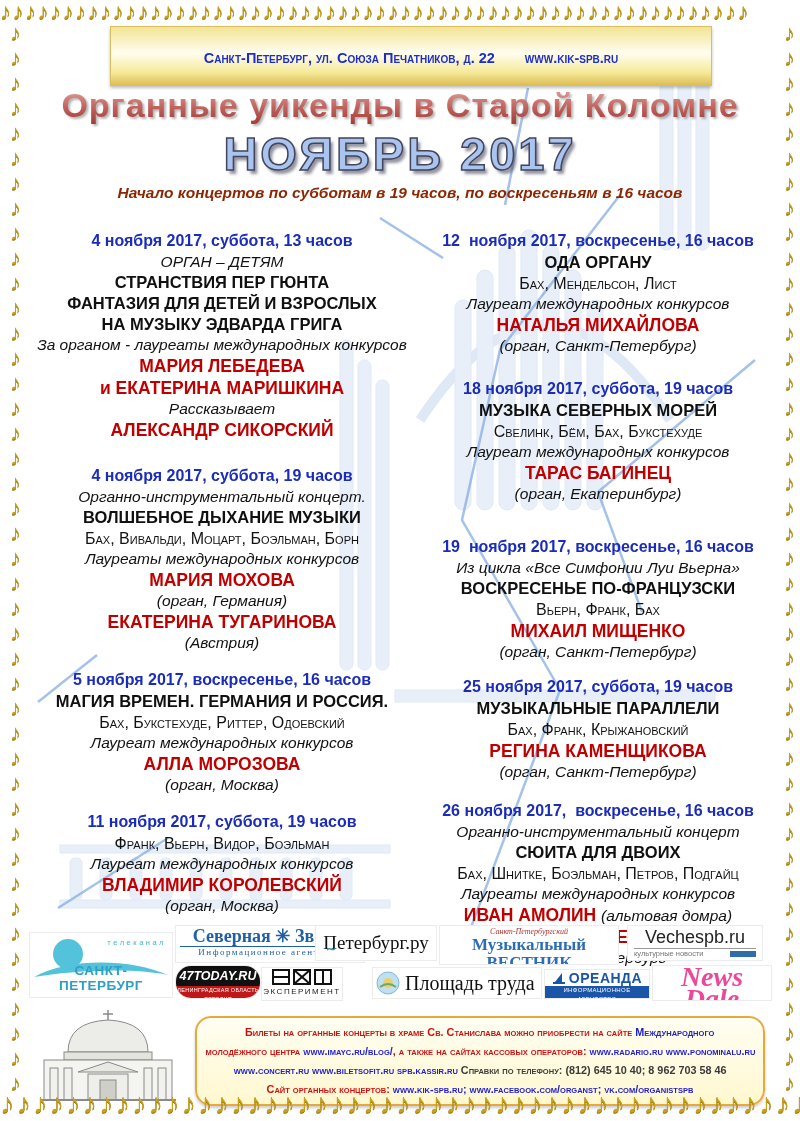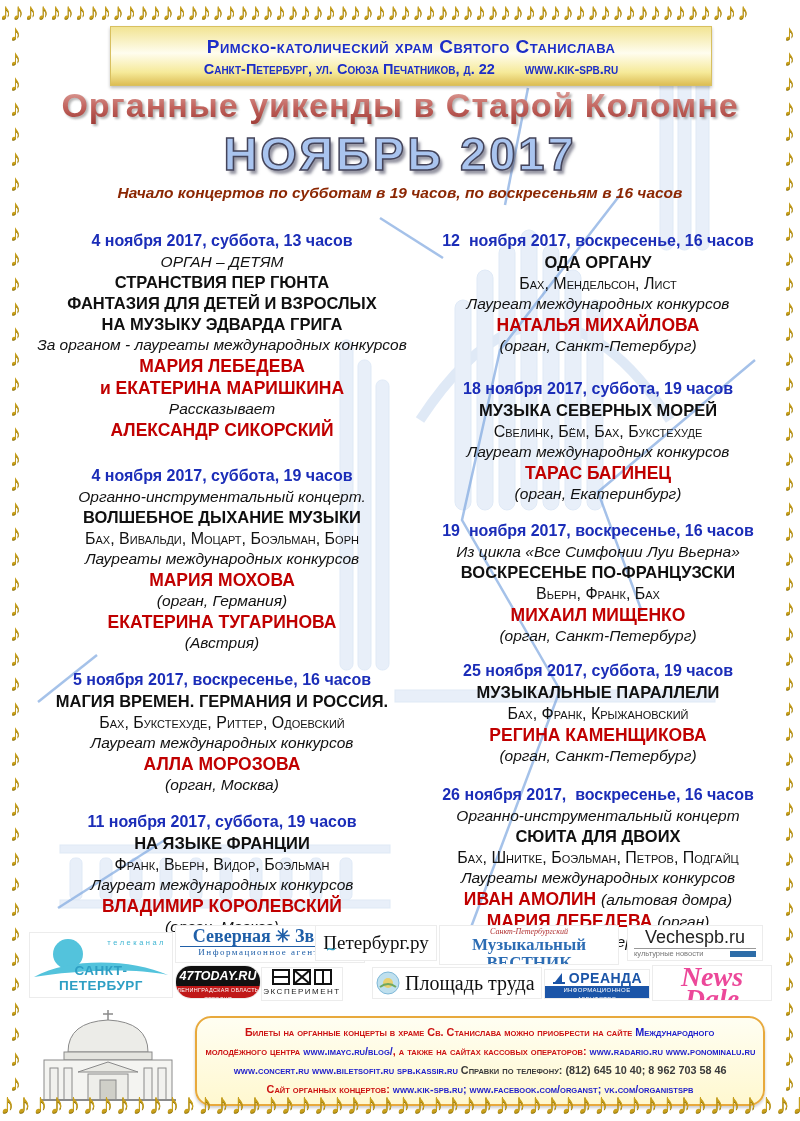--- a/index.html
+++ b/index.html
@@ -43,21 +43,21 @@
   .line{line-height:20px;font-size:15.5px;color:#111;white-space:pre-wrap;}
   .line .date,.line.date{font-size:16px;font-weight:bold;color:var(--dateblue,#1B2DB8);line-height:22px;}
   .line .title,.line.title{font-weight:bold;font-size:16.5px;color:#101010;line-height:21px;}
   .line .caps,.line.caps{font-variant:small-caps;font-size:16px;line-height:21px;}
   .line .italic,.line.italic{font-style:italic;font-size:15.5px;}
   .line .perf,.line.perf{font-weight:bold;font-size:17.5px;color:var(--perfred,#C00000);line-height:22px;}
   .col-left .concert:nth-child(1){margin-bottom:24px;}
   .col-left .concert:nth-child(2){margin-bottom:16px;}
   .col-left .concert:nth-child(3){margin-bottom:16px;}
   .col-right .concert:nth-child(1){margin-bottom:22px;}
-  .col-right .concert:nth-child(2){margin-bottom:16px;}
+  .col-right .concert:nth-child(2){margin-bottom:32px;}
   .col-right .concert:nth-child(3){margin-bottom:14px;}
   .col-right .concert:nth-child(4){margin-bottom:18px;}
   
   .logo{position:absolute;background:#fff;box-shadow:0 0 0 1px #ececec;z-index:2;overflow:hidden;}
   .lg-tv{left:30px;top:933px;width:142px;height:64px;}
   .lg-tv svg{position:absolute;left:0;top:0;}
   .lg-tv .t1{position:absolute;right:6px;top:5px;font-size:7.5px;letter-spacing:2.5px;color:#3FB5D2;}
   .lg-tv .t2{position:absolute;left:4px;bottom:4px;width:134px;text-align:center;
              font-size:13.5px;font-weight:bold;color:#2E9FC4;letter-spacing:.5px;}
   .lg-sev{left:176px;top:926px;width:188px;height:36px;text-align:center;font-family:"Liberation Serif",serif;}
@@ -146,21 +146,20 @@
       <line x1="168" y1="838" x2="58" y2="908"></line>
     </g>
   </svg>
 
   <div class="notes notes-top">♪♪♪♪♪♪♪♪♪♪♪♪♪♪♪♪♪♪♪♪♪♪♪♪♪♪♪♪♪♪♪♪♪♪♪♪♪♪♪♪♪♪♪♪♪♪♪♪♪♪♪♪♪♪♪♪♪♪♪♪</div>
   <div class="notes notes-bottom">♪♪♪♪♪♪♪♪♪♪♪♪♪♪♪♪♪♪♪♪♪♪♪♪♪♪♪♪♪♪♪♪♪♪♪♪♪♪♪♪♪♪♪♪♪♪♪♪♪♪♪♪♪♪♪♪♪♪♪♪</div>
   <div class="notes notes-left">♪♪♪♪♪♪♪♪♪♪♪♪♪♪♪♪♪♪♪♪♪♪♪♪♪♪♪♪♪♪♪♪♪♪♪♪♪♪♪♪♪♪♪♪♪♪♪♪♪♪♪♪♪♪♪♪♪♪♪♪♪♪♪♪♪♪♪♪♪♪</div>
   <div class="notes notes-right">♪♪♪♪♪♪♪♪♪♪♪♪♪♪♪♪♪♪♪♪♪♪♪♪♪♪♪♪♪♪♪♪♪♪♪♪♪♪♪♪♪♪♪♪♪♪♪♪♪♪♪♪♪♪♪♪♪♪♪♪♪♪♪♪♪♪♪♪♪♪</div>
 
   <div class="band">
-    <div class="l1">Римско-католический храм Святого Станислава</div>
     <div class="l2">
       <span>Санкт-Петербург, ул. Союза Печатников, д. 22</span>
       <span class="site">www.kik-spb.ru</span>
     </div>
   </div>
 
   <div class="main-title">Органные уикенды в Старой Коломне</div>
   <div class="month-title">НОЯБРЬ 2017</div>
   <div class="subtitle">Начало концертов по субботам в 19 часов, по воскресеньям в 16 часов</div>
 
@@ -191,21 +190,20 @@
       <div class="concert">
         <div class="line date">5 ноября 2017, воскресенье, 16 часов</div>
         <div class="line title">МАГИЯ ВРЕМЕН. ГЕРМАНИЯ И РОССИЯ.</div>
         <div class="line caps">Бах, Букстехуде, Риттер, Одоевский</div>
         <div class="line italic">Лауреат международных конкурсов</div>
         <div class="line perf">АЛЛА МОРОЗОВА</div>
         <div class="line italic">(орган, Москва)</div>
       </div>
       <div class="concert">
         <div class="line date">11 ноября 2017, суббота, 19 часов</div>
-        <div class="line title">НА ЯЗЫКЕ ФРАНЦИИ</div>
         <div class="line caps">Франк, Вьерн, Видор, Боэльман</div>
         <div class="line italic">Лауреат международных конкурсов</div>
         <div class="line perf">ВЛАДИМИР КОРОЛЕВСКИЙ</div>
         <div class="line italic">(орган, Москва)</div>
       </div>
     </div>
   <div class="col col-right" id="col-right">
       <div class="concert">
         <div class="line date">12  ноября 2017, воскресенье, 16 часов</div>
         <div class="line title">ОДА ОРГАНУ</div>

